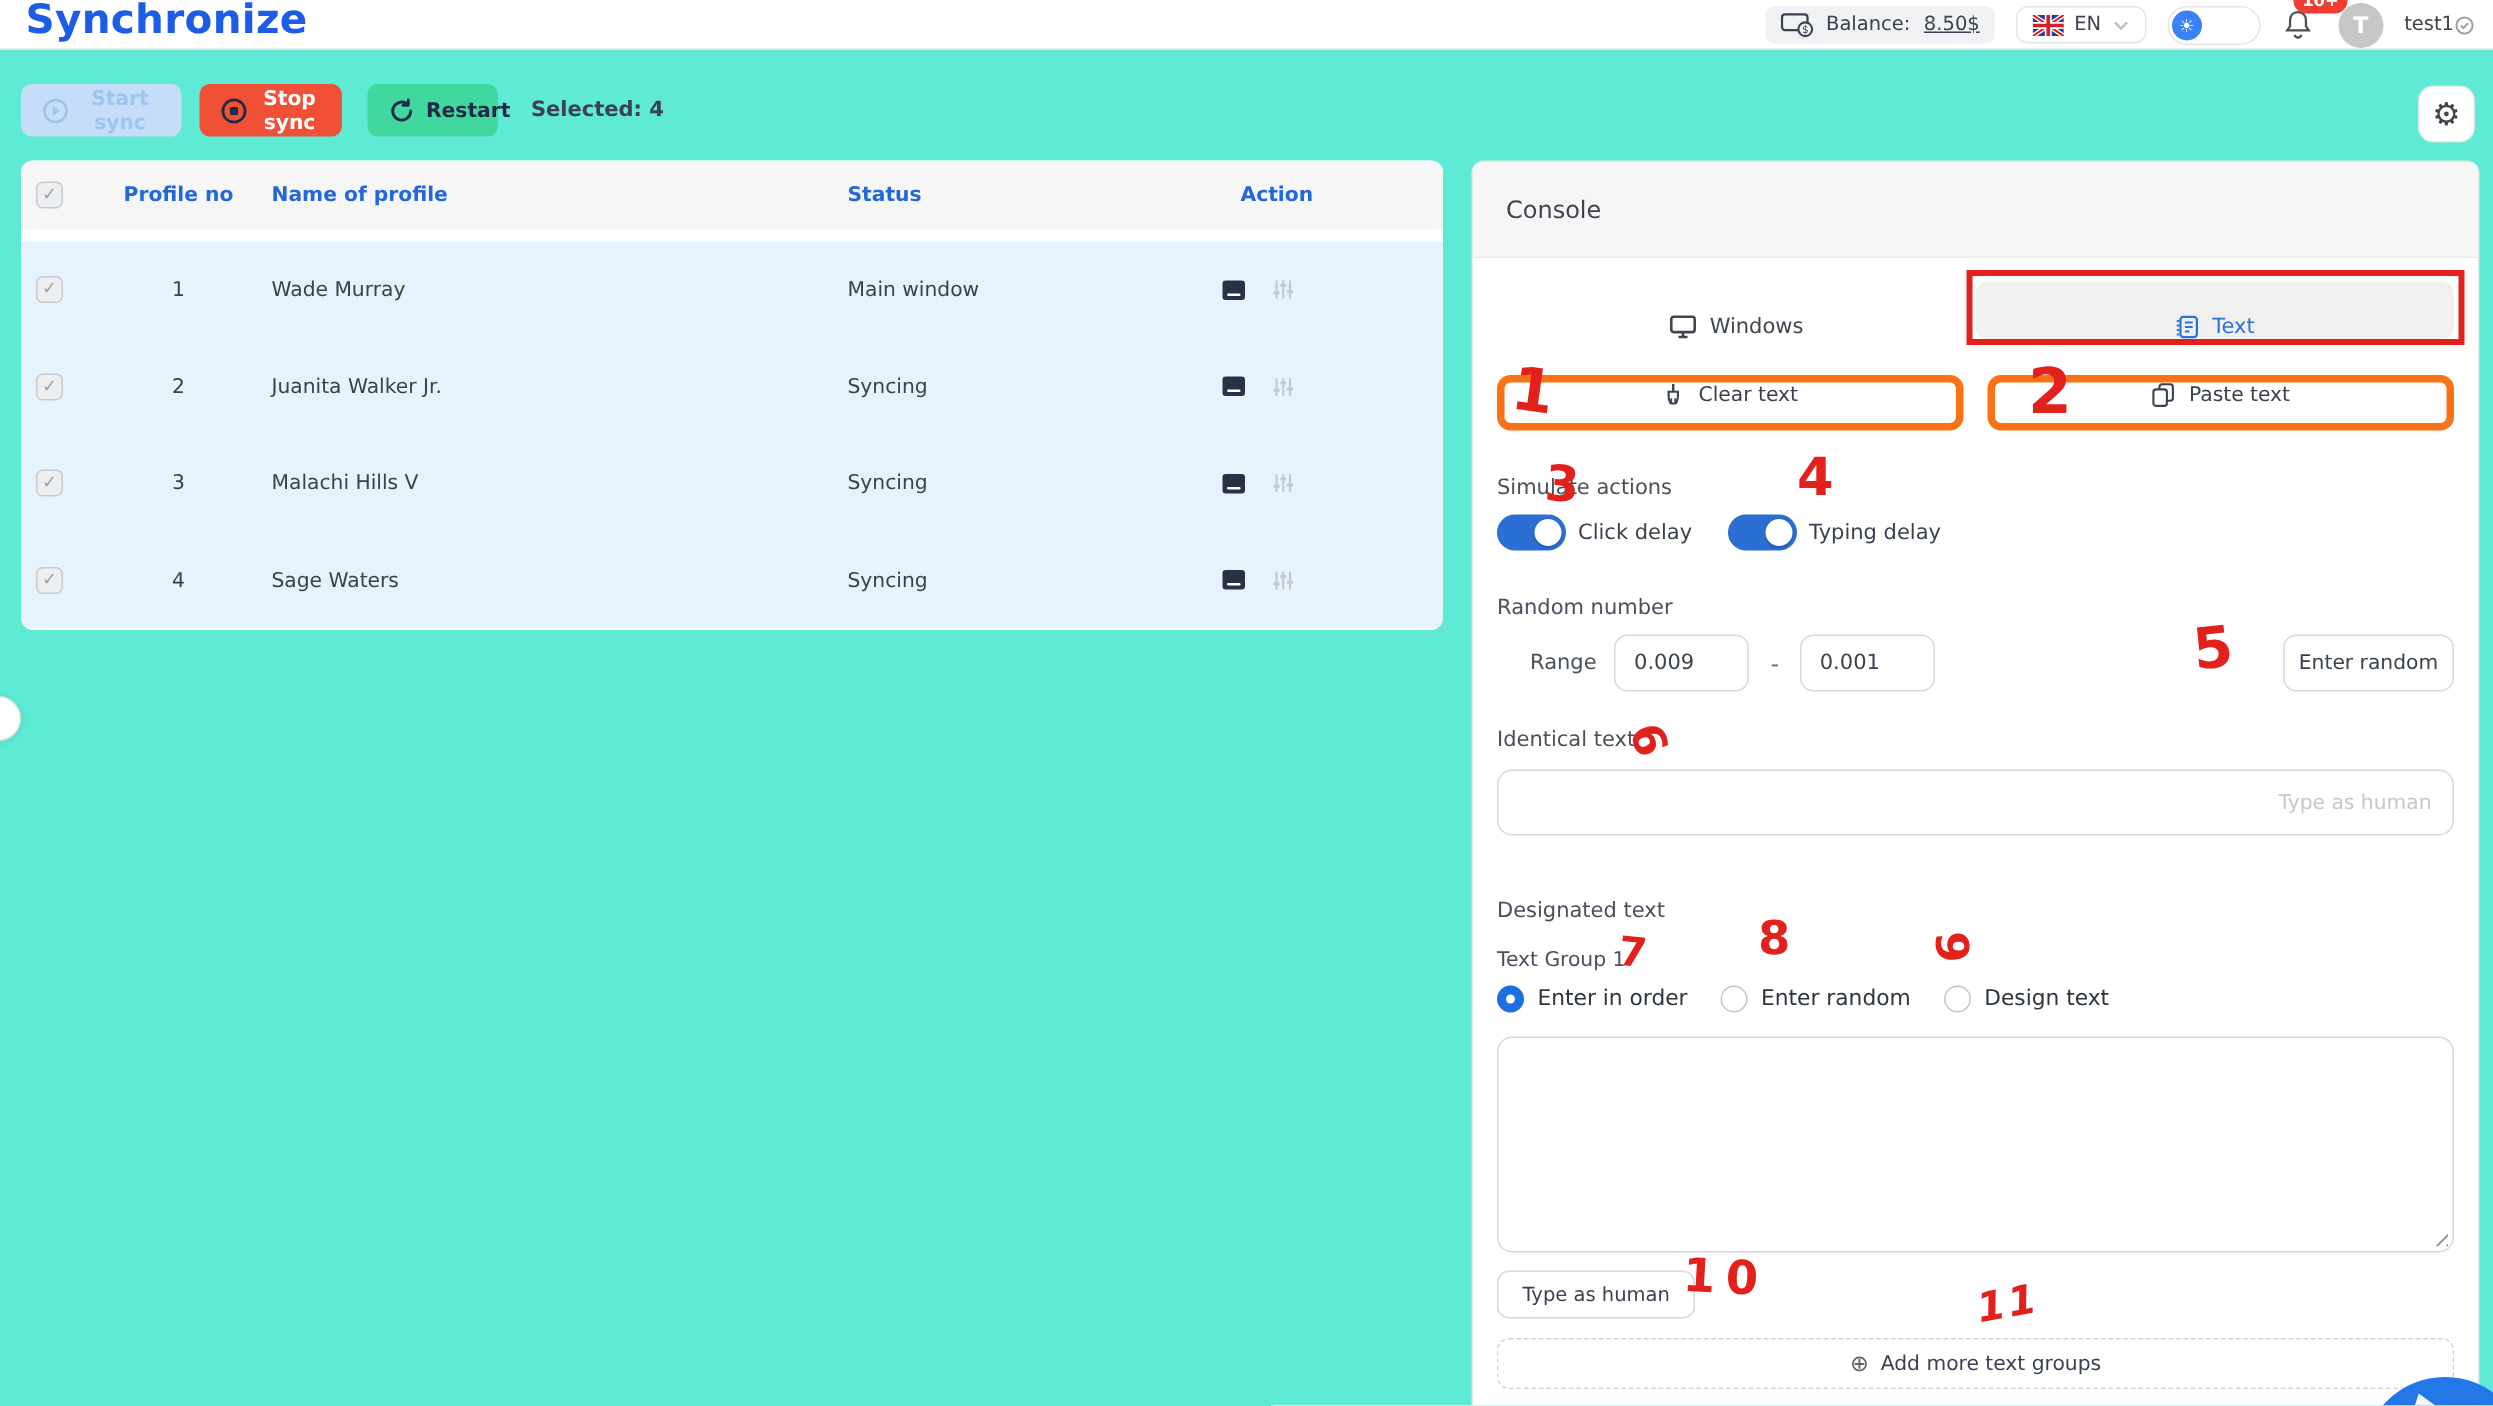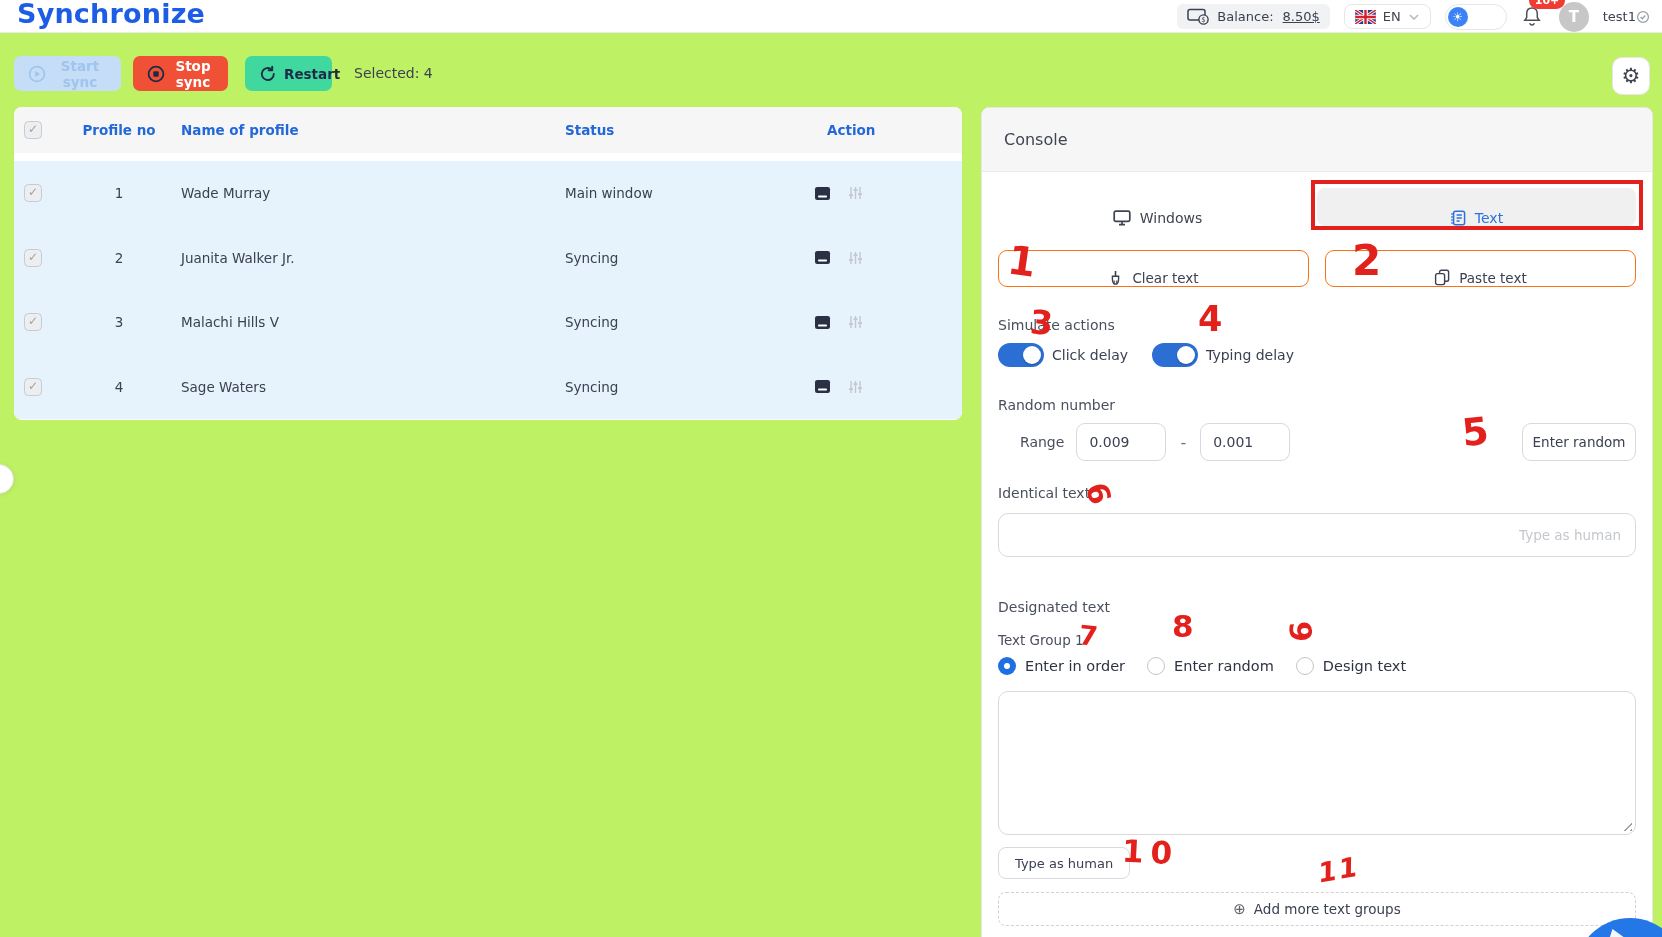--- a/index.html
+++ b/index.html
@@ -1,18 +1,18 @@
 <!DOCTYPE html>
 <html><head>
 <meta charset="utf-8">
 <style>
   * { margin:0; padding:0; box-sizing:border-box; }
   html,body { background:#fff; }
   body { font-family:"DejaVu Sans","Liberation Sans",sans-serif; color:#3b4152; }
-  .page { position:relative; width:1662px; height:937px; background:#bef264; overflow:hidden; }
+  .page { position:relative; width:1662px; height:937px; background:#5eead4; overflow:hidden; }
 
   
   .topbar { position:absolute; left:0; top:0; width:1662px; height:33px;
             border-bottom:1px solid #e8eaed; background:#fff; }
   .logo { position:absolute; left:17px; top:-2px; font-size:27px; font-weight:800;
           color:#1d5de5; letter-spacing:.2px; cursor:pointer; }
   .top-right { position:absolute; right:12px; top:0; height:33px; display:flex;
                align-items:center; gap:14px; }
   .balance-chip { display:flex; align-items:center; gap:7px; background:#f1f2f3;
                   border-radius:6px; padding:4px 10px; font-size:13px; color:#3b4152; cursor:pointer; }
@@ -32,21 +32,21 @@
             justify-content:center; cursor:pointer; }
   .username { display:flex; align-items:center; gap:0; font-size:13px; color:#3b4152; cursor:pointer; }
 
   
   .toolbar-btn { position:absolute; top:56px; height:35px; border-radius:7px; border:none;
                  display:flex; align-items:center; gap:7px; padding:0 14px; font-size:13.5px;
                  font-weight:600; font-family:inherit; cursor:pointer; }
   .btn-start { left:14px; width:107px; background:#c5ddf6; color:#9fc4ee; }
   .btn-stop  { left:133px; width:95px; background:#f05035; color:#fff; }
   .btn-restart { left:245px; width:87px; background:#40d89e; color:#1d2b47; }
-  .selected-label { position:absolute; left:354px; top:65px; font-size:14px; color:#3b4152; font-weight:400; }
+  .selected-label { position:absolute; left:354px; top:65px; font-size:14px; color:#3b4152; font-weight:700; }
   .gear-btn { position:absolute; left:1612px; top:57px; width:38px; height:38px;
               border:1px solid #e6e6e8; border-radius:10px; background:#fff; cursor:pointer;
               display:flex; align-items:center; justify-content:center; font-size:21px; color:#3f4450; }
 
   
   .table-card { position:absolute; left:14px; top:107px; width:948px; height:313px;
                 border-radius:8px; overflow:hidden; background:#fff; }
   .trow { display:grid; grid-template-columns:46px 118px 370px 248px 1fr; align-items:center; }
   .thead { height:46px; background:#f6f6f7; margin-bottom:8px; }
   .th { color:#2368d8; font-size:13.5px; font-weight:600; }
@@ -69,22 +69,22 @@
                   border:1px solid #e4e6e8; border-radius:8px; background:#fff; }
   .console-header { height:64px; background:#f6f6f7; border-bottom:1px solid #e8eaed;
                     border-radius:8px 8px 0 0; display:flex; align-items:center; padding:0 22px;
                     font-size:16px; color:#3f4450; }
   .console-body { padding:16px 16px 0 16px; }
   .tabs { display:flex; height:38px; }
   .tab { flex:1; display:flex; align-items:flex-end; justify-content:center; gap:9px;
          font-size:14px; color:#3f4450; border-radius:8px; cursor:pointer; background:transparent; border:none; font-family:inherit; }
   .tab.active { background:#f0f0f1; color:#2b72dd; font-weight:500; }
   .btn-row { display:flex; gap:16px; margin-top:24px; }
-  .outline-btn { flex:1; height:37px; border:1px solid #f97316; border-radius:9px; background:#fff;
-                 display:flex; align-items:flex-end; justify-content:center; gap:9px; font-size:13.5px;
+  .outline-btn { flex:1; height:37px; border:5px solid #f97316; border-radius:9px; background:#fff;
+                 display:flex; align-items:flex-start; justify-content:center; gap:9px; font-size:13.5px;
                  color:#3b4152; cursor:pointer; font-family:inherit; }
   .section-label { margin-top:30px; font-size:14px; color:#494f5c; }
   .toggles-row { display:flex; align-items:center; margin-top:10px; height:24px; }
   .toggle { position:relative; width:46px; height:24px; border-radius:12px; background:#2b6fd4; cursor:pointer; flex:none; }
   .toggle-knob { position:absolute; right:3px; top:3px; width:18px; height:18px; border-radius:50%;
                  background:#fff; box-shadow:0 1px 2px rgba(0,0,0,.25); }
   .toggle-label { font-size:14px; color:#3b4152; margin:0 24px 0 8px; }
   .range-row { display:flex; align-items:center; margin-top:10px; }
   .range-label { font-size:14px; color:#494f5c; margin:0 12px 0 22px; }
   .num-input { width:90px; height:38px; border:1px solid #d9d9dd; border-radius:9px;

